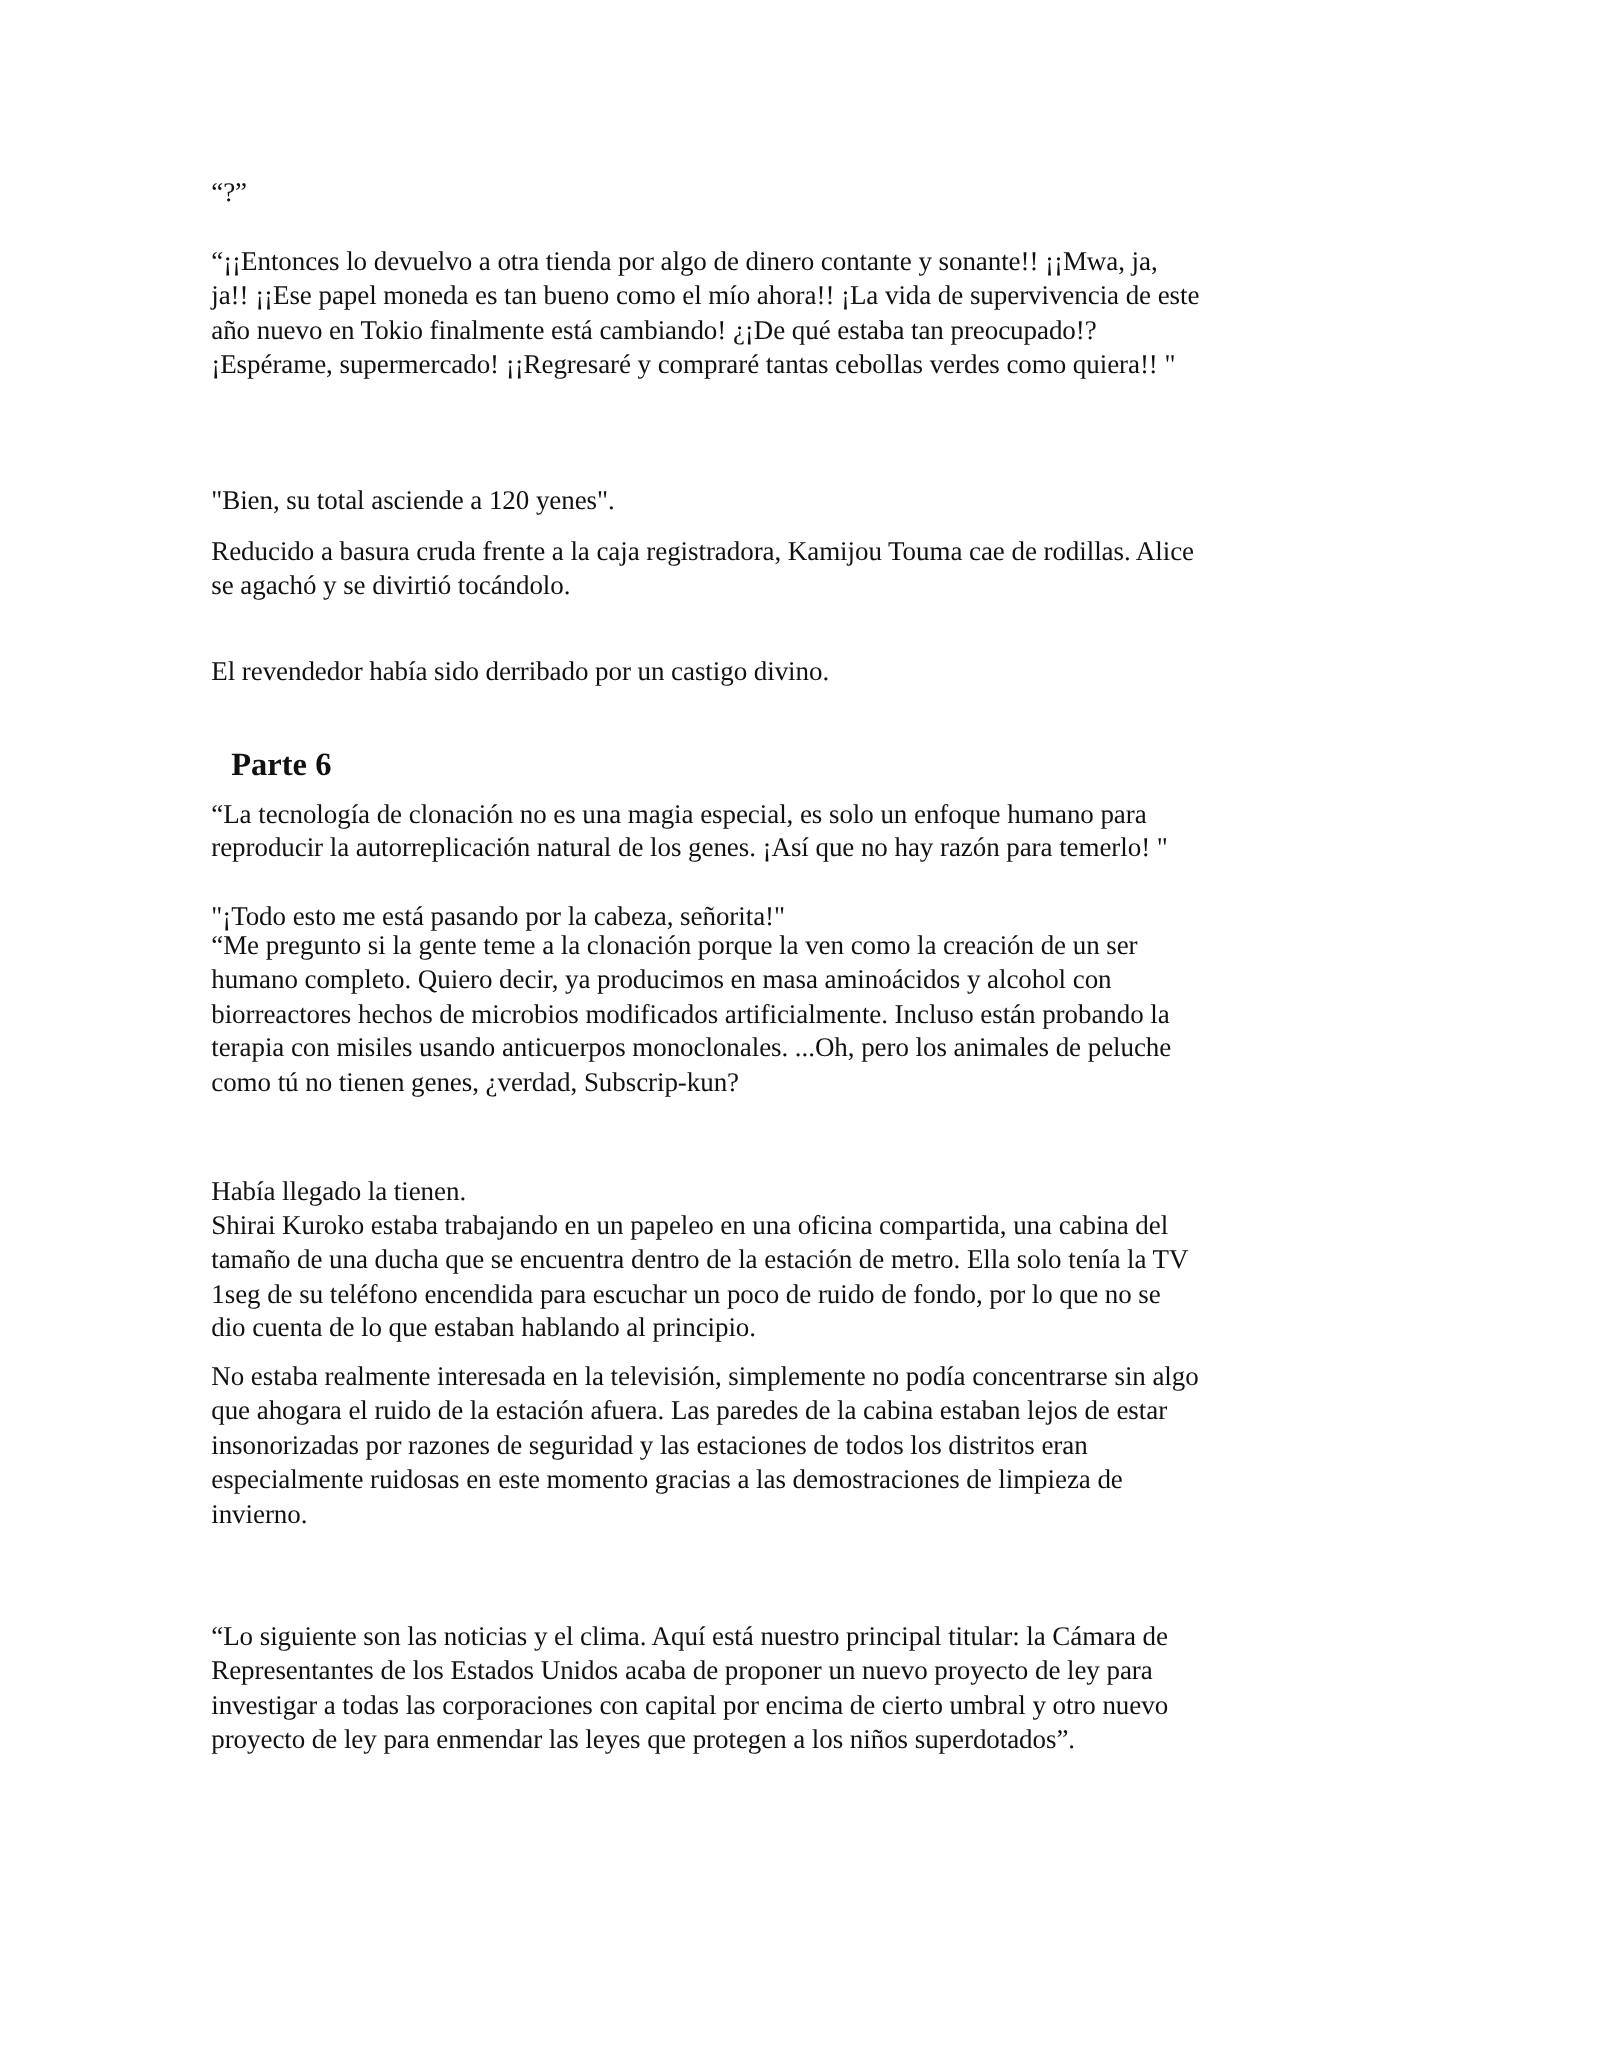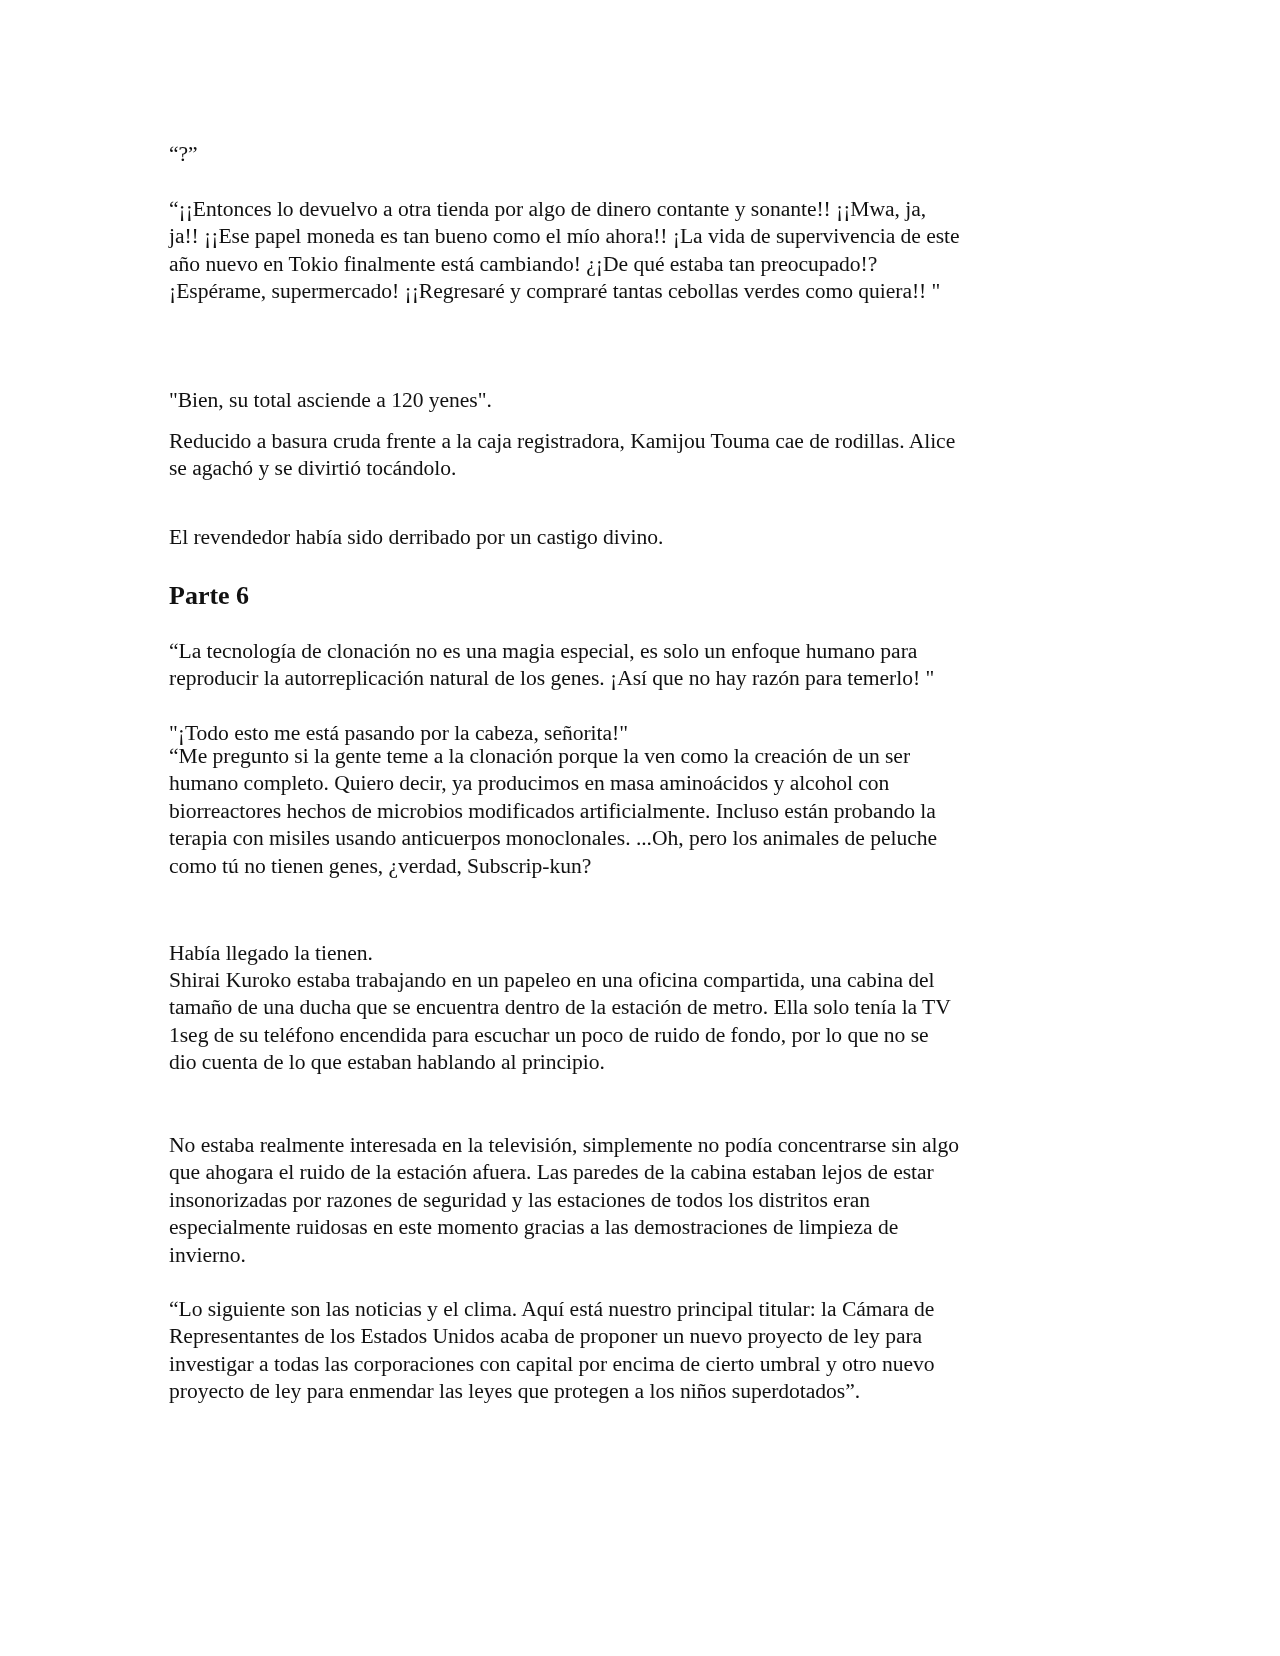--- a/index.html
+++ b/index.html
@@ -30,21 +30,21 @@
       margin: 0;
       white-space: pre-line;
       letter-spacing: -0.05px;
     }
     .h {
       position: absolute;
       left: 0;
       font-size: 26px;
       font-weight: bold;
       line-height: 30px;
-      margin: 0;
+      margin: 16px;
     }
   </style>
 </head>
 <body>
 
 <div class="page">
   <p class="p" style="top:141px">“?”</p>
   <p class="p" style="top:196px">“¡¡Entonces lo devuelvo a otra tienda por algo de dinero contante y sonante!! ¡¡Mwa, ja,
 ja!! ¡¡Ese papel moneda es tan bueno como el mío ahora!! ¡La vida de supervivencia de este
 año nuevo en Tokio finalmente está cambiando! ¿¡De qué estaba tan preocupado!?
@@ -62,21 +62,21 @@
   <p class="p" style="top:743px">“Me pregunto si la gente teme a la clonación porque la ven como la creación de un ser
 humano completo. Quiero decir, ya producimos en masa aminoácidos y alcohol con
 biorreactores hechos de microbios modificados artificialmente. Incluso están probando la
 terapia con misiles usando anticuerpos monoclonales. ...Oh, pero los animales de peluche
 como tú no tienen genes, ¿verdad, Subscrip-kun?</p>
   <p class="p" style="top:940px">Había llegado la tienen.</p>
   <p class="p" style="top:967px">Shirai Kuroko estaba trabajando en un papeleo en una oficina compartida, una cabina del
 tamaño de una ducha que se encuentra dentro de la estación de metro. Ella solo tenía la TV
 1seg de su teléfono encendida para escuchar un poco de ruido de fondo, por lo que no se
 dio cuenta de lo que estaban hablando al principio.</p>
-  <p class="p" style="top:1132px">No estaba realmente interesada en la televisión, simplemente no podía concentrarse sin algo
+  <p class="p" style="top:1088px">No estaba realmente interesada en la televisión, simplemente no podía concentrarse sin algo
 que ahogara el ruido de la estación afuera. Las paredes de la cabina estaban lejos de estar
 insonorizadas por razones de seguridad y las estaciones de todos los distritos eran
 especialmente ruidosas en este momento gracias a las demostraciones de limpieza de
 invierno.</p>
   <p class="p" style="top:1296px">“Lo siguiente son las noticias y el clima. Aquí está nuestro principal titular: la Cámara de
 Representantes de los Estados Unidos acaba de proponer un nuevo proyecto de ley para
 investigar a todas las corporaciones con capital por encima de cierto umbral y otro nuevo
 proyecto de ley para enmendar las leyes que protegen a los niños superdotados”.</p>
 </div>
 

